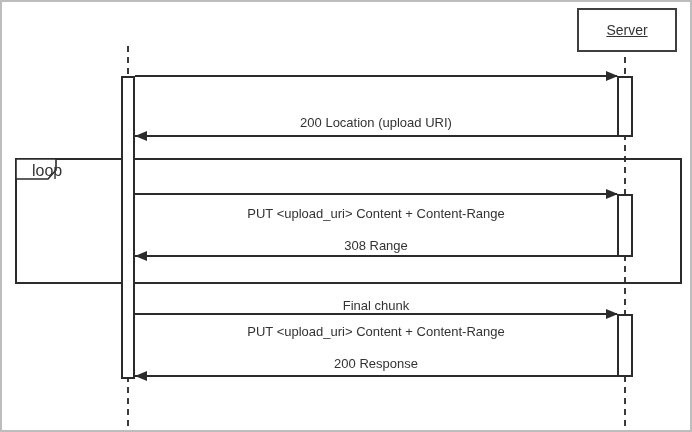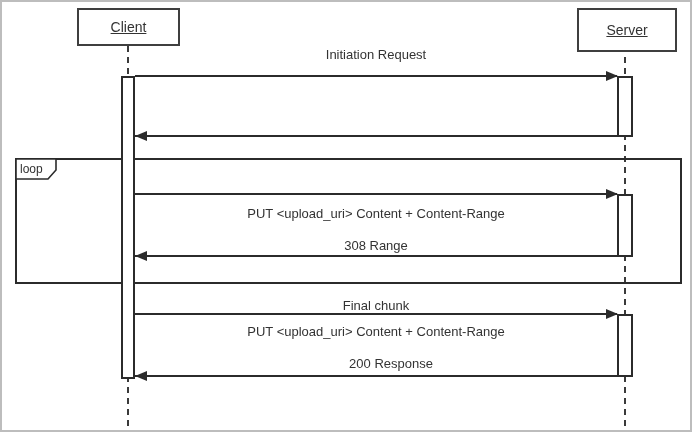--- a/index.html
+++ b/index.html
@@ -67,65 +67,63 @@
   .loop-fragment {
     position: absolute;
     box-sizing: border-box;
     border: 2px solid #2b2b2b;
     background: transparent;
     z-index: 2;
   }
   .loop-tag { position: absolute; z-index: 5; }
   .loop-tag-text {
     position: absolute;
-    font-size: 12px;
+    font-size: 16px;
     z-index: 6;
     line-height: 1;
+    margin-left: 12px;
   }
 </style>
 </head>
 <body>
 
 <div class="frame">
 
   <div class="lifeline" style="left:125px; top:44px; height:386px;"></div>
   <div class="lifeline" style="left:622px; top:44px; height:386px;"></div>
 
-  <div class="actor-box" style="left:75px; top:6px; width:103px; height:38px;">
-    <span>Client</span>
-  </div>
   <div class="actor-box" style="left:575px; top:6px; width:100px; height:44px;">
     <span>Server</span>
   </div>
 
   <div class="loop-fragment" style="left:13px; top:156px; width:667px; height:126px;"></div>
   <svg class="loop-tag" style="left:13px; top:156px;" width="42" height="22" viewBox="0 0 42 22">
     <polygon points="1,1 41,1 41,12 33,21 1,21" fill="#ffffff" stroke="#2b2b2b" stroke-width="1.6"></polygon>
   </svg>
   <span class="loop-tag-text" style="left:18px; top:161px;">loop</span>
 
   <div class="activation" style="left:119px; top:74px; width:14px; height:303px;"></div>
   <div class="activation" style="left:615px; top:74px; width:16px; height:61px;"></div>
   <div class="activation" style="left:615px; top:192px; width:16px; height:63px;"></div>
   <div class="activation" style="left:615px; top:312px; width:16px; height:63px;"></div>
 
-  <div class="msg-text" style="top:45px;">Initiation Request</div>
   <div class="msg-line" style="left:133px; top:73px; width:482px;"></div>
   <div class="arrow-right" style="left:604px; top:69px;"></div>
+  <div class="msg-text" style="top:113px;">200 Location (upload URI)</div>
   <div class="msg-line" style="left:133px; top:133px; width:482px;"></div>
   <div class="arrow-left" style="left:133px; top:129px;"></div>
 
   <div class="msg-line" style="left:133px; top:191px; width:482px;"></div>
   <div class="arrow-right" style="left:604px; top:187px;"></div>
   <div class="msg-text" style="top:204px;">PUT &lt;upload_uri&gt; Content + Content-Range</div>
   <div class="msg-text" style="top:236px;">308 Range</div>
   <div class="msg-line" style="left:133px; top:253px; width:482px;"></div>
   <div class="arrow-left" style="left:133px; top:249px;"></div>
 
   <div class="msg-text" style="top:296px;">Final chunk</div>
   <div class="msg-line" style="left:133px; top:311px; width:482px;"></div>
   <div class="arrow-right" style="left:604px; top:307px;"></div>
   <div class="msg-text" style="top:322px;">PUT &lt;upload_uri&gt; Content + Content-Range</div>
-  <div class="msg-text" style="top:354px;padding-left:15px;">200 Response</div>
+  <div class="msg-text" style="top:354px;">200 Response</div>
   <div class="msg-line" style="left:133px; top:373px; width:482px;"></div>
   <div class="arrow-left" style="left:133px; top:369px;"></div>
 
 </div>
 
 </body></html>

